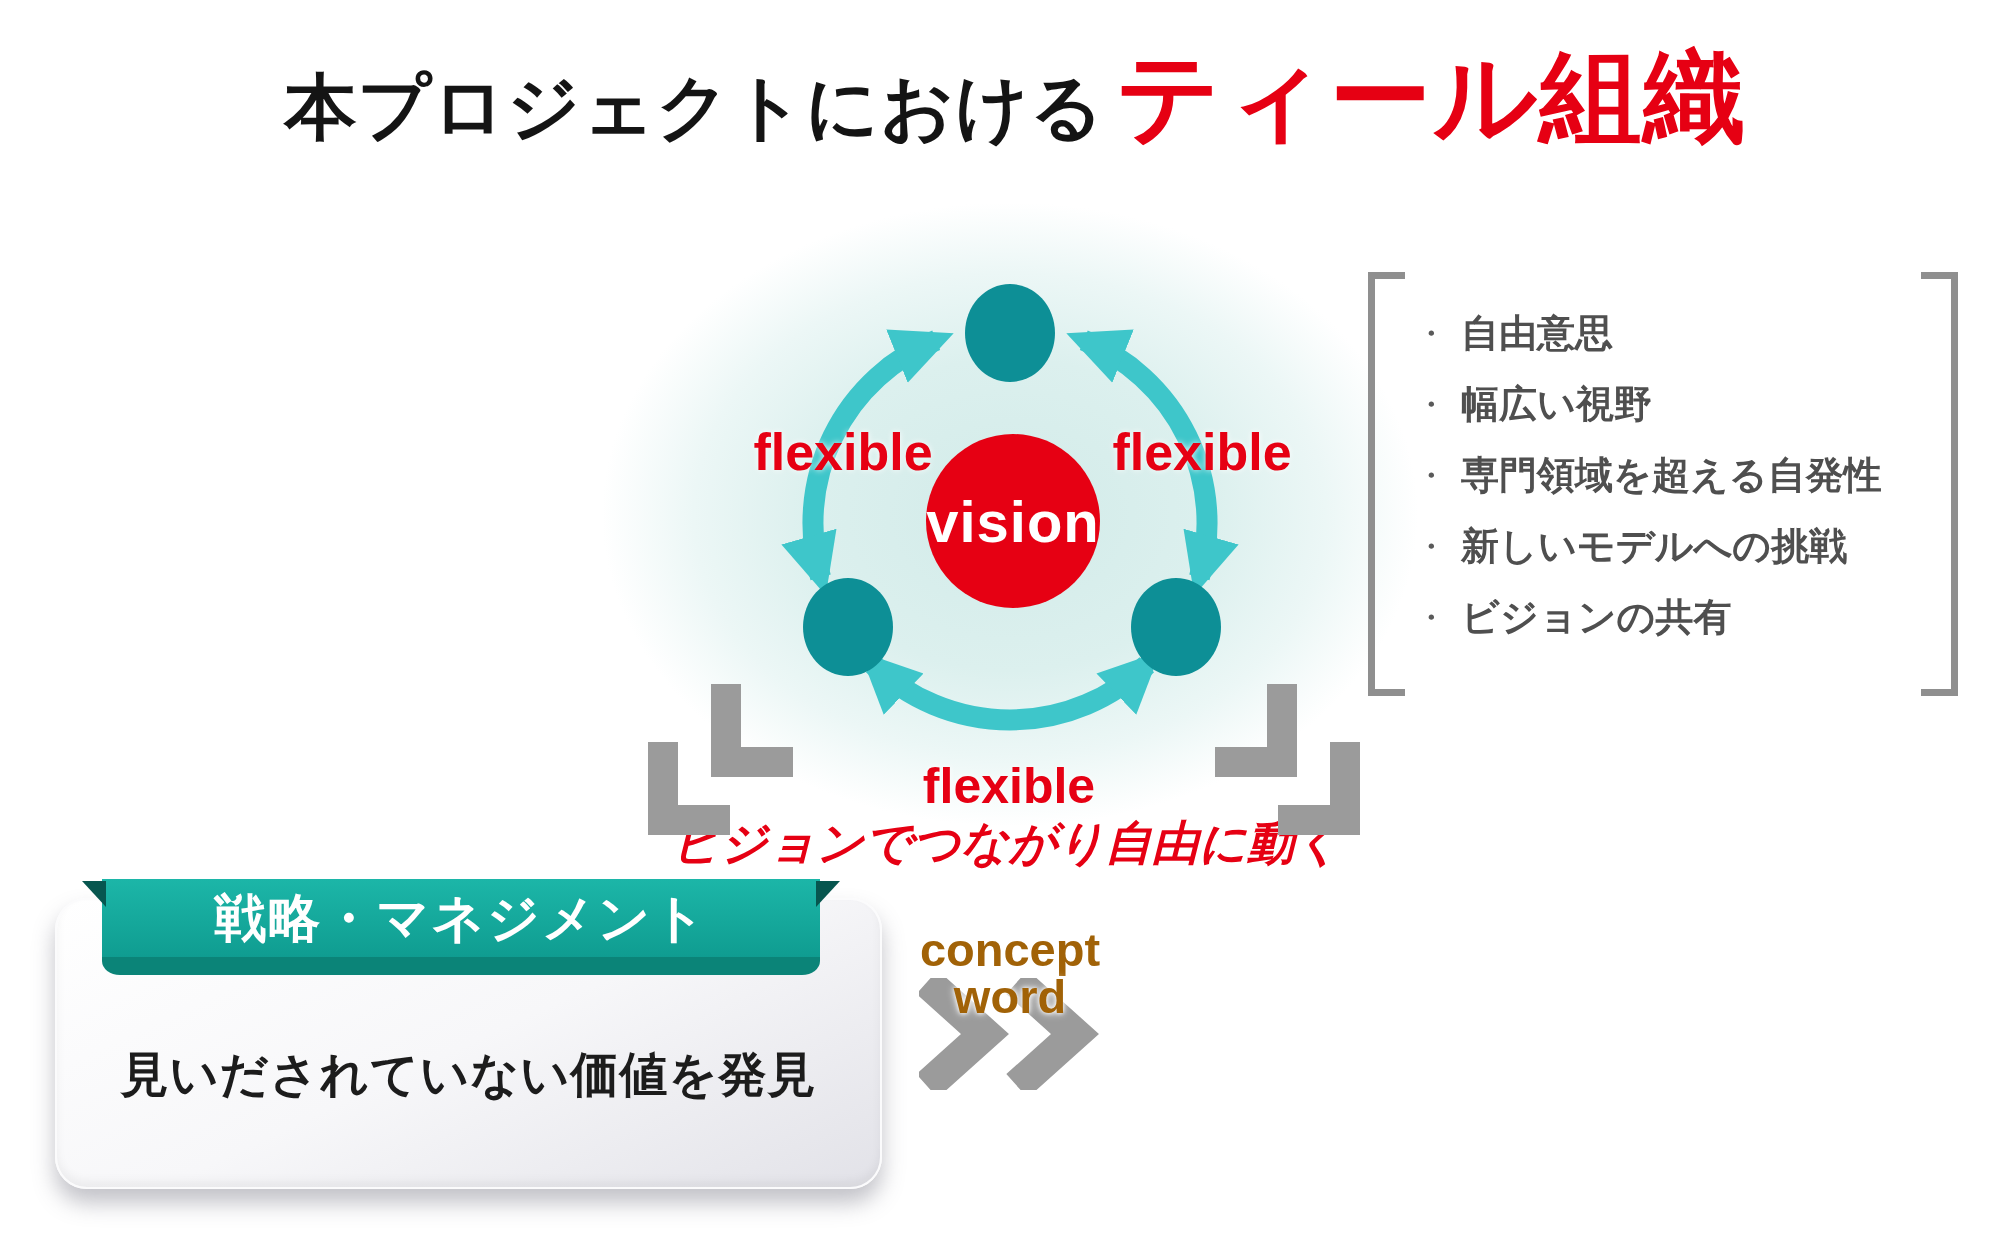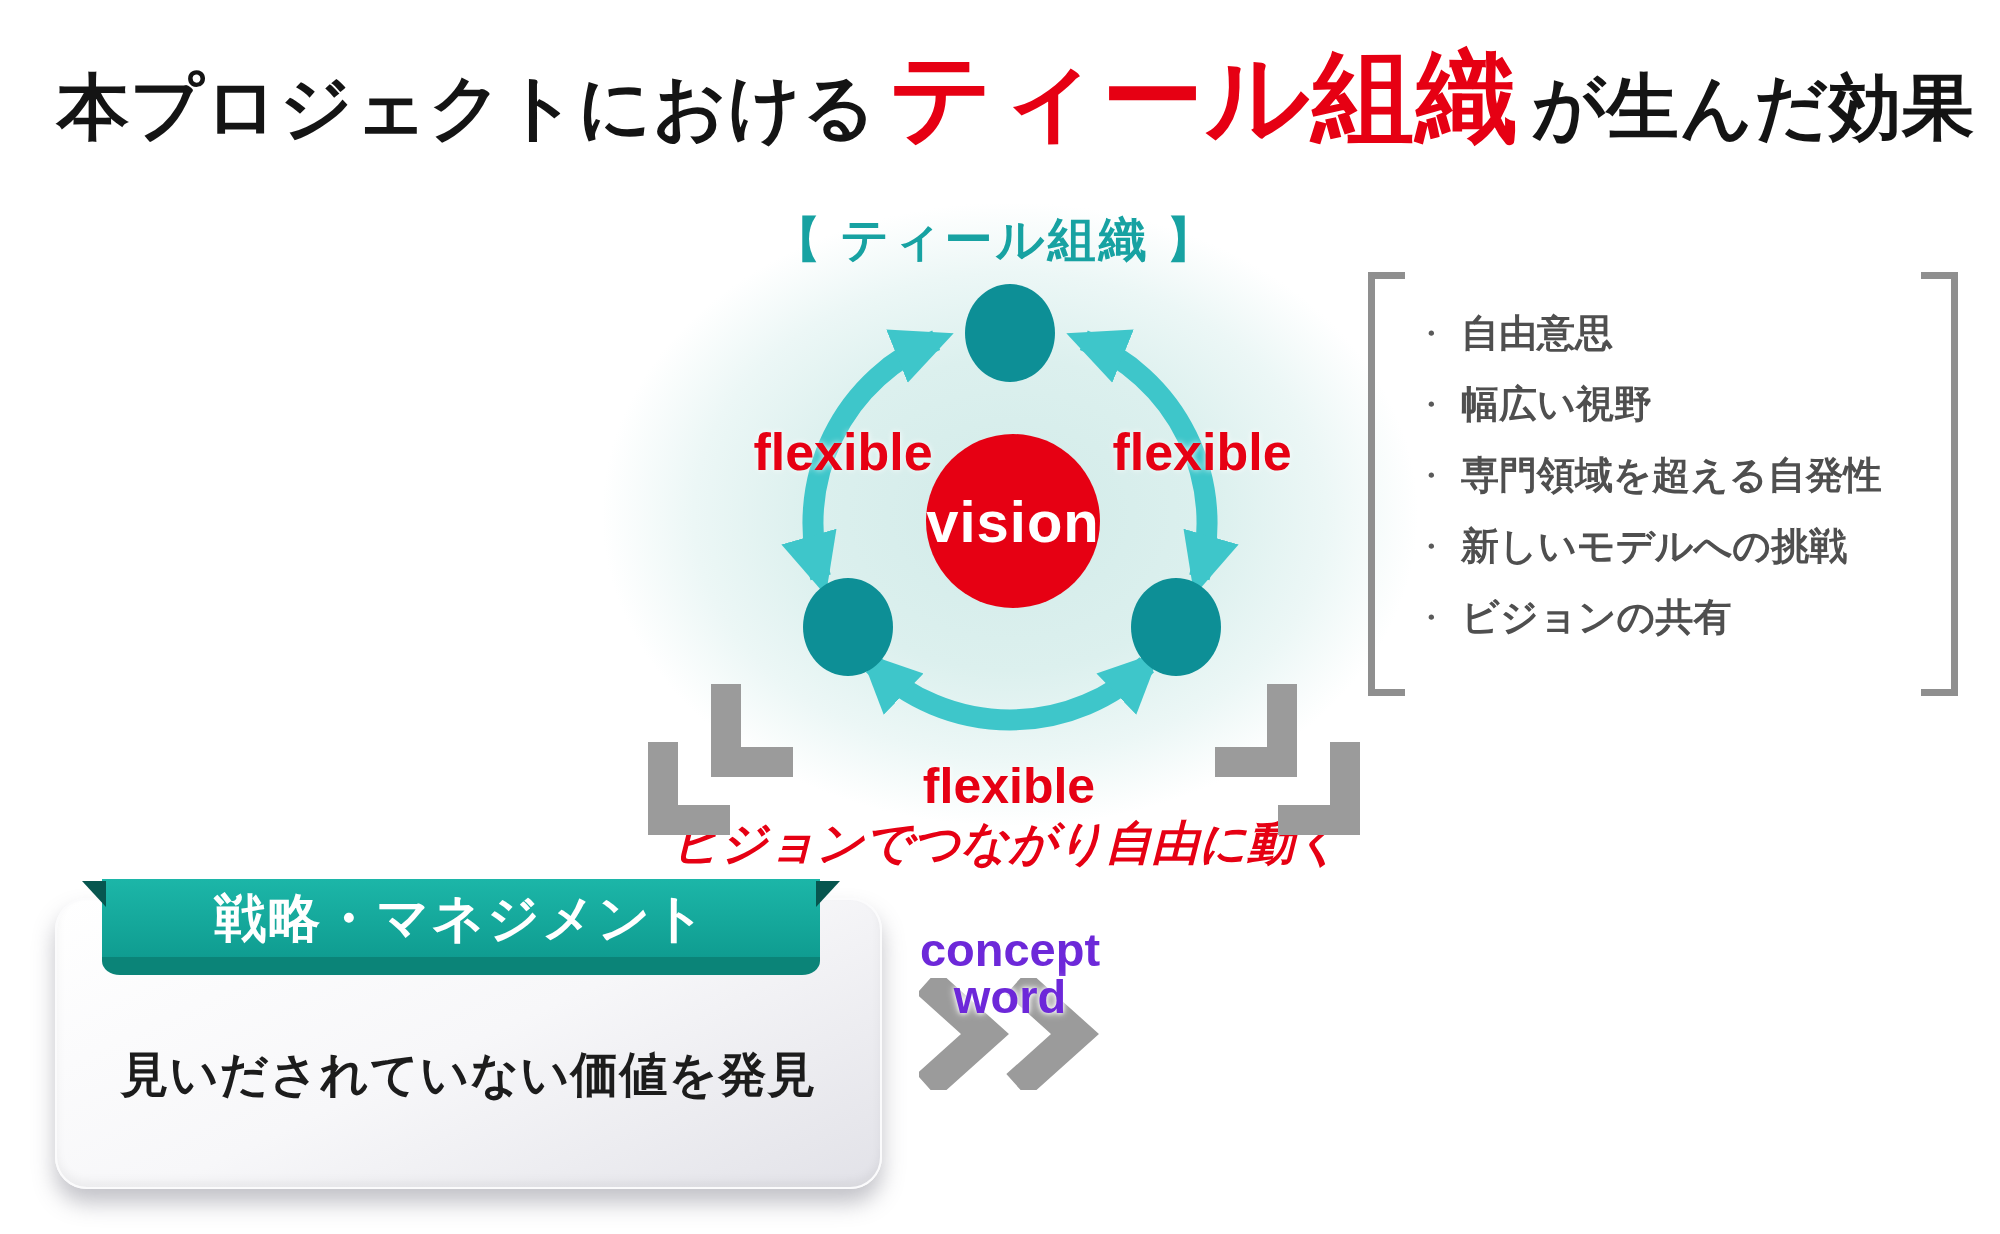--- a/index.html
+++ b/index.html
@@ -99,33 +99,32 @@
     padding-top:64px;text-align:center;
     font-size:48px;font-weight:700;color:#1c1c1c;line-height:1.42;letter-spacing:1px;white-space:nowrap;
   }
 
   
   .concept{position:absolute;left:905px;top:920px;width:210px;height:180px;}
   .concept svg{position:absolute;left:14px;top:58px;}
   .concept-text{
     position:relative;z-index:2;display:flex;flex-direction:column;align-items:center;
     padding-top:6px;line-height:1.0;
-    font-size:47px;font-weight:800;color:#6d28d9;
+    font-size:47px;font-weight:800;color:#a16207;
     text-shadow:0 0 4px #ffffff,0 0 8px #ffffff;
   }
 </style>
 </head>
 <body>
 
 <div class="page">
 
   <header class="title">
     <span class="t-black">本プロジェクトにおける</span>
     <span class="t-red">ティール組織</span>
-    <span class="t-black">が生んだ効果</span>
   </header>
 
   <div class="diagram">
     <div class="glow"></div>
 
     <svg width="900" height="710" viewBox="0 0 900 710">
       <defs>
         <marker id="ah" viewBox="0 0 10 10" refX="6.5" refY="5" markerWidth="3.1" markerHeight="3.1" orient="auto-start-reverse">
           <path d="M0,0.6 L9.4,5 L0,9.4 Z" fill="#3ec6ca"></path>
         </marker>
@@ -139,21 +138,20 @@
 
       <g fill="#0d8f96">
         <ellipse cx="450" cy="163" rx="45" ry="49"></ellipse>
         <ellipse cx="288" cy="457" rx="45" ry="49"></ellipse>
         <ellipse cx="616" cy="457" rx="45" ry="49"></ellipse>
       </g>
 
       <circle cx="453" cy="351" r="87" fill="#e60013"></circle>
     </svg>
 
-    <div class="diag-header">【 ティール組織 】</div>
     <div class="vision-label">vision</div>
     <div class="flex-label flex-left">flexible</div>
     <div class="flex-label flex-right">flexible</div>
     <div class="flex-label flex-bottom">flexible</div>
     <div class="tagline">ビジョンでつながり自由に動く</div>
   </div>
 
   <svg class="side-arrow side-arrow-left" width="170" height="170" viewBox="0 0 170 170">
     <g fill="none" stroke="#9b9b9b" stroke-width="30" stroke-linejoin="miter">
       <path d="M 103 12 L 103 90 L 170 90"></path>

